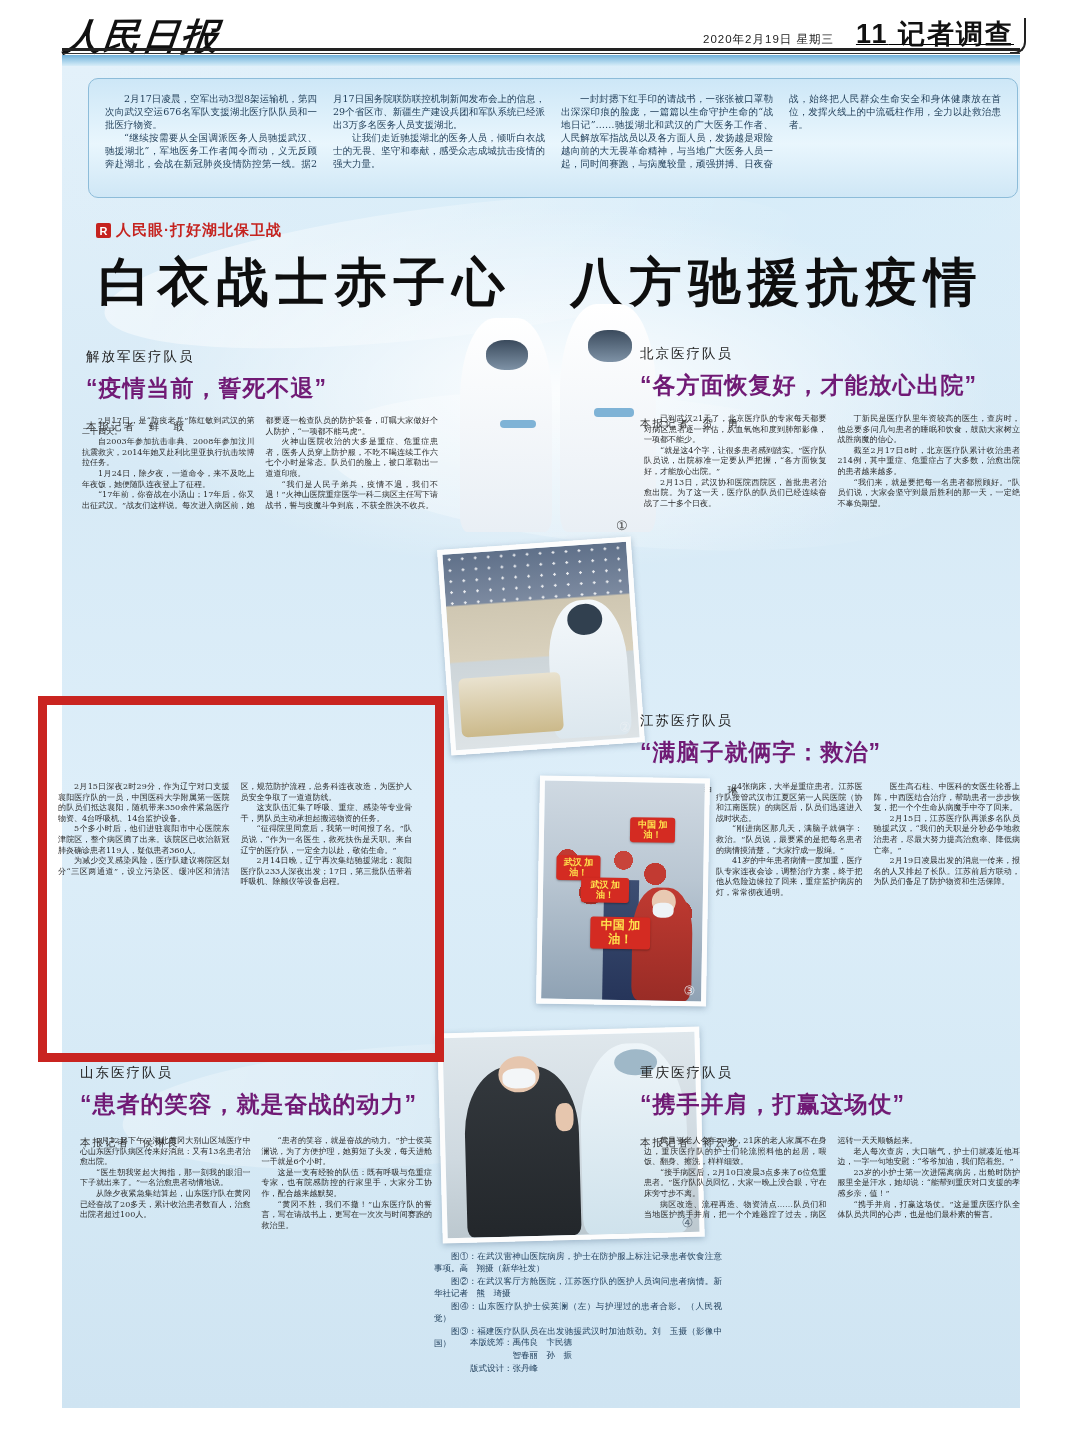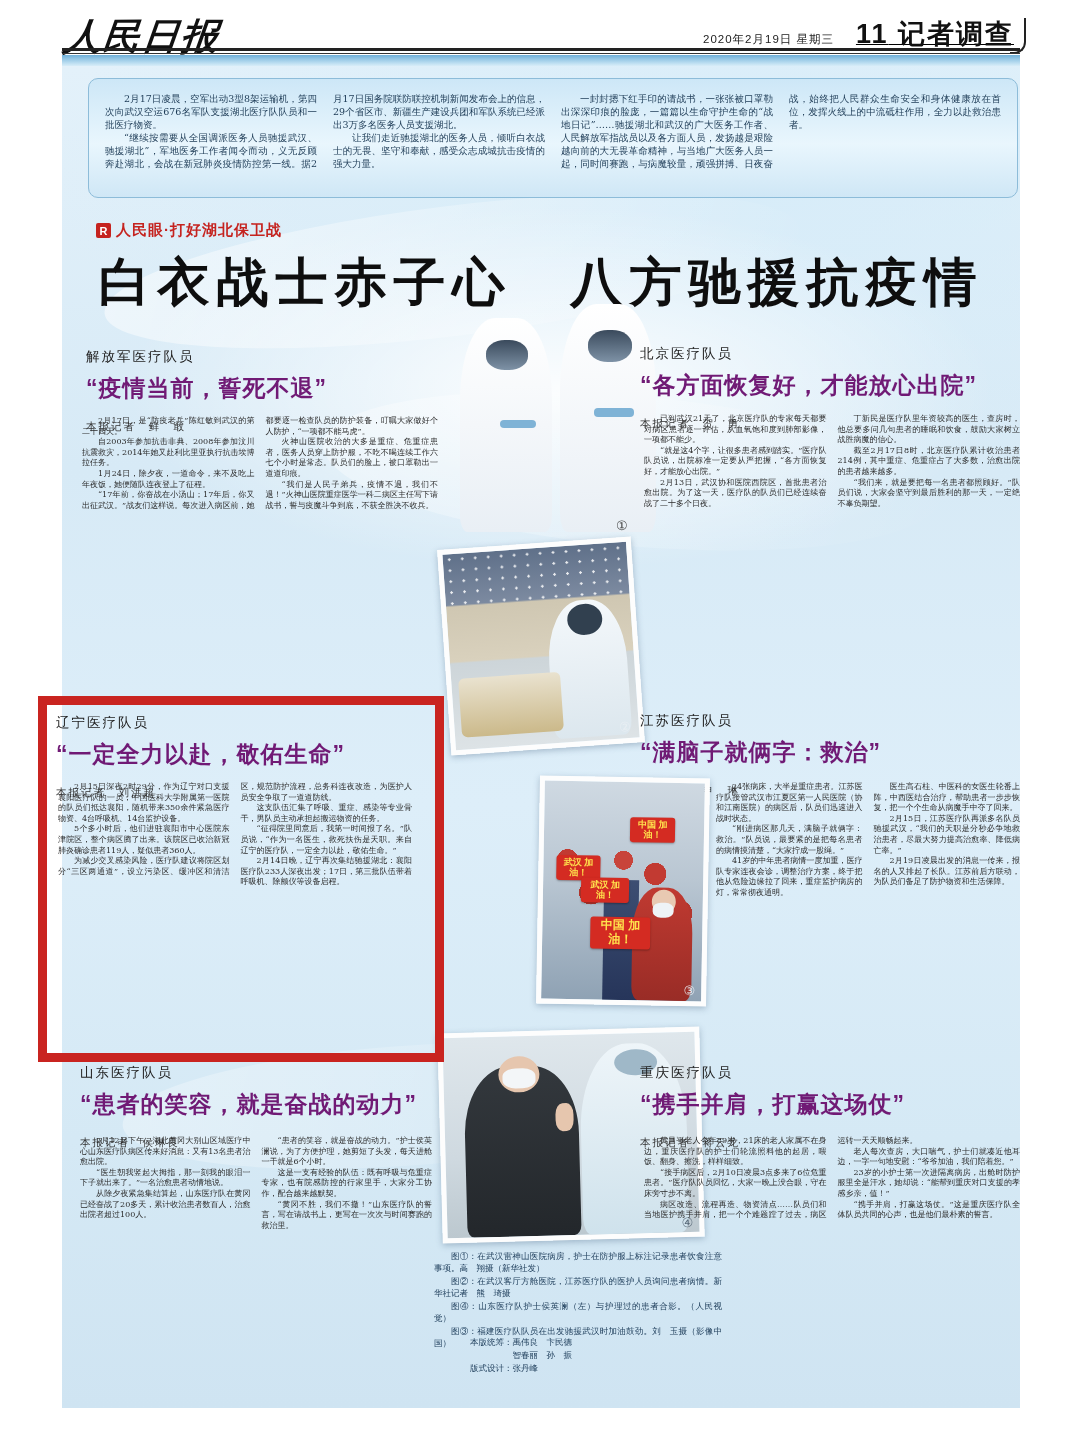--- a/index.html
+++ b/index.html
@@ -182,25 +182,20 @@
   <div class="abs body2" style="left:644px;top:414px;width:376px;height:288px;">
       <p>已到武汉21天了，北京医疗队的专家每天都要对病区患者逐一评估，从血氧饱和度到肺部影像，一项都不能少。</p>
       <p>“就是这4个字，让很多患者感到踏实。”医疗队队员说，出院标准一定要从严把握，“各方面恢复好，才能放心出院。”</p>
       <p>2月13日，武汉协和医院西院区，首批患者治愈出院。为了这一天，医疗队的队员们已经连续奋战了二十多个日夜。</p>
       <p>丁新民是医疗队里年资较高的医生，查房时，他总要多问几句患者的睡眠和饮食，鼓励大家树立战胜病魔的信心。</p>
       <p>截至2月17日8时，北京医疗队累计收治患者214例，其中重症、危重症占了大多数，治愈出院的患者越来越多。</p>
       <p>“我们来，就是要把每一名患者都照顾好。”队员们说，大家会坚守到最后胜利的那一天，一定绝不辜负期望。</p>
     </div>
 
   <div class="abs hlbox" style="left:38px;top:696px;width:388px;height:348px;"></div>
-  <div class="abs sec" style="left:56px;top:714px;width:356px;">
-    <div class="kicker">辽宁医疗队员</div>
-    <h2 class="title">“一定全力以赴，敬佑生命”</h2>
-    <div class="byline">本报记者　刘洪超</div>
-  </div>
   <div class="abs body2" style="left:58px;top:782px;width:354px;height:252px;">
       <p>2月15日深夜2时29分，作为辽宁对口支援襄阳医疗队的一员，中国医科大学附属第一医院的队员们抵达襄阳，随机带来350余件紧急医疗物资、4台呼吸机、14台监护设备。</p>
       <p>5个多小时后，他们进驻襄阳市中心医院东津院区，整个病区腾了出来。该院区已收治新冠肺炎确诊患者119人，疑似患者360人。</p>
       <p>为减少交叉感染风险，医疗队建议将院区划分“三区两通道”，设立污染区、缓冲区和清洁区，规范防护流程，总务科连夜改造，为医护人员安全争取了一道道防线。</p>
       <p>这支队伍汇集了呼吸、重症、感染等专业骨干，男队员主动承担起搬运物资的任务。</p>
       <p>“征得院里同意后，我第一时间报了名。”队员说，“作为一名医生，救死扶伤是天职。来自辽宁的医疗队，一定全力以赴，敬佑生命。”</p>
       <p>2月14日晚，辽宁再次集结驰援湖北：襄阳医疗队233人深夜出发；17日，第三批队伍带着呼吸机、除颤仪等设备启程。</p>
     </div>
 
   <div class="abs sec" style="left:640px;top:712px;width:384px;">

